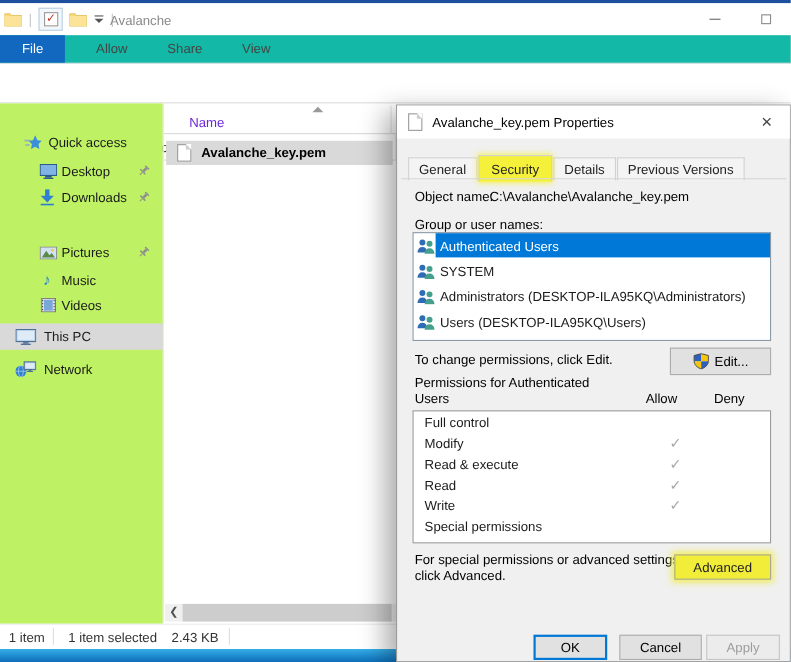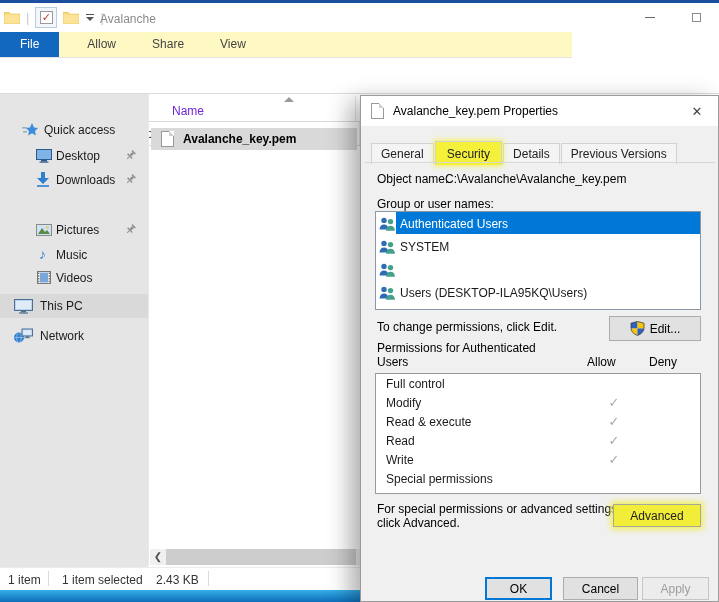--- a/index.html
+++ b/index.html
@@ -17,39 +17,39 @@
   .check-icon { width:13px; height:13px; background:#fff; border:1px solid #9a9a9a; color:#c4372b; font-size:11px; line-height:11px; text-align:center; font-weight:bold; }
   .caretbar { width:9px; display:flex; flex-direction:column; align-items:center; }
   .caretbar .bar { width:8px; border-top:1px solid #555; }
   .caretbar .tri { width:0; height:0; border-left:4px solid transparent; border-right:4px solid transparent; border-top:4px solid #555; margin-top:2px; }
   .win-title { position:absolute; left:100px; top:9px; color:#8a8a8a; }
   .win-controls { position:absolute; right:0; top:0; height:29px; display:flex; }
   .win-btn { width:46px; height:29px; display:flex; align-items:center; justify-content:center; }
   .glyph-min { width:10px; border-bottom:1px solid #666; }
   .glyph-max { width:9px; height:9px; border:1px solid #8a8a8a; }
 
-  .ribbon { left:0; top:32px; width:572px; height:26px; background:#fef9c3; border-bottom:1px solid #e4e4e4; display:flex; align-items:stretch; }
+  .ribbon { left:0; top:32px; width:719px; height:26px; background:#14b8a6; border-bottom:1px solid #e4e4e4; display:flex; align-items:stretch; }
   .rtab { padding:5px 14px 4px 14px; color:#444; }
   .rtab.file { background:#1267bf; color:#fff; padding:5px 20px 4px 20px; margin-right:14px; }
   .rtab:not(.file){ margin-right:8px; }
 
   .addressrow { left:0; top:58px; width:719px; height:36px; background:#fff; border-bottom:1px solid #dcdcdc; }
   .nav { position:absolute; top:63px; display:flex; align-items:center; color:#5a6b7d; }
   .nav span { display:inline-block; text-align:center; }
   .addrbox { position:absolute; left:98px; top:63px; width:310px; height:25px; border:1px solid #d9d9d9; background:#fff; display:flex; align-items:center; }
   .addrbox .crumbs { display:flex; align-items:center; gap:6px; padding-left:6px; color:#333; flex:1; }
   .addr-sep { color:#6f6f6f; }
   .addr-caret { width:22px; text-align:center; color:#888; font-size:10px; border-left:1px solid #eee; align-self:stretch; line-height:23px; }
   .addr-refresh { width:26px; text-align:center; color:#666; font-size:14px; border-left:1px solid #d9d9d9; align-self:stretch; line-height:23px; }
   .searchbox { position:absolute; left:415px; top:63px; width:304px; height:25px; border:1px solid #d9d9d9; background:#fff; display:flex; align-items:center; gap:8px; padding-left:12px; }
   .searchbox input { border:none; outline:none; font:inherit; color:#555; width:220px; }
   .searchbox input::placeholder { color:#8f8f8f; opacity:1; }
 
   
-  .sidebar { left:0; top:94px; width:148px; height:474px; background:#e5e5e5; }
+  .sidebar { left:0; top:94px; width:148px; height:474px; background:#bef264; }
   .snav { position:absolute; left:0; width:148px; height:24px; display:flex; align-items:center; }
   .snav .icon { position:absolute; }
   .snav .lbl { position:absolute; white-space:nowrap; }
   .snav .pin { position:absolute; right:12px; top:6px; }
   .snav.sel { background:#d9d9d9; }
   .vsep { left:148px; top:94px; width:1px; height:472px; background:#e8e8e8; }
 
   
   .col-caret { left:284px; top:97px; width:0; height:0; border-left:5px solid transparent; border-right:5px solid transparent; border-bottom:5px solid #9a9a9a; }
   .col-head { left:172px; top:104px; color:#6d28d9;text-align:center; }
@@ -341,20 +341,21 @@
           </svg>
         <span class="lbl">SYSTEM</span>
       </div>
       <div class="grow">
         <svg class="ppl" width="17" height="14" viewBox="0 0 17 14">
             <circle cx="5" cy="3.4" r="2.7" fill="#2e6db4"></circle>
             <path d="M0.5 12.5 q0.5 -5 4.5 -5 q4 0 4.5 5 z" fill="#2e6db4"></path>
             <circle cx="11.5" cy="4.6" r="2.7" fill="#44a08c"></circle>
             <path d="M7 13.7 q0.5 -5 4.5 -5 q4 0 4.5 5 z" fill="#44a08c"></path>
           </svg>
+        <span class="lbl">Administrators (DESKTOP-ILA95KQ\Administrators)</span>
       </div>
       <div class="grow">
         <svg class="ppl" width="17" height="14" viewBox="0 0 17 14">
             <circle cx="5" cy="3.4" r="2.7" fill="#2e6db4"></circle>
             <path d="M0.5 12.5 q0.5 -5 4.5 -5 q4 0 4.5 5 z" fill="#2e6db4"></path>
             <circle cx="11.5" cy="4.6" r="2.7" fill="#44a08c"></circle>
             <path d="M7 13.7 q0.5 -5 4.5 -5 q4 0 4.5 5 z" fill="#44a08c"></path>
           </svg>
         <span class="lbl">Users (DESKTOP-ILA95KQ\Users)</span>
       </div>

